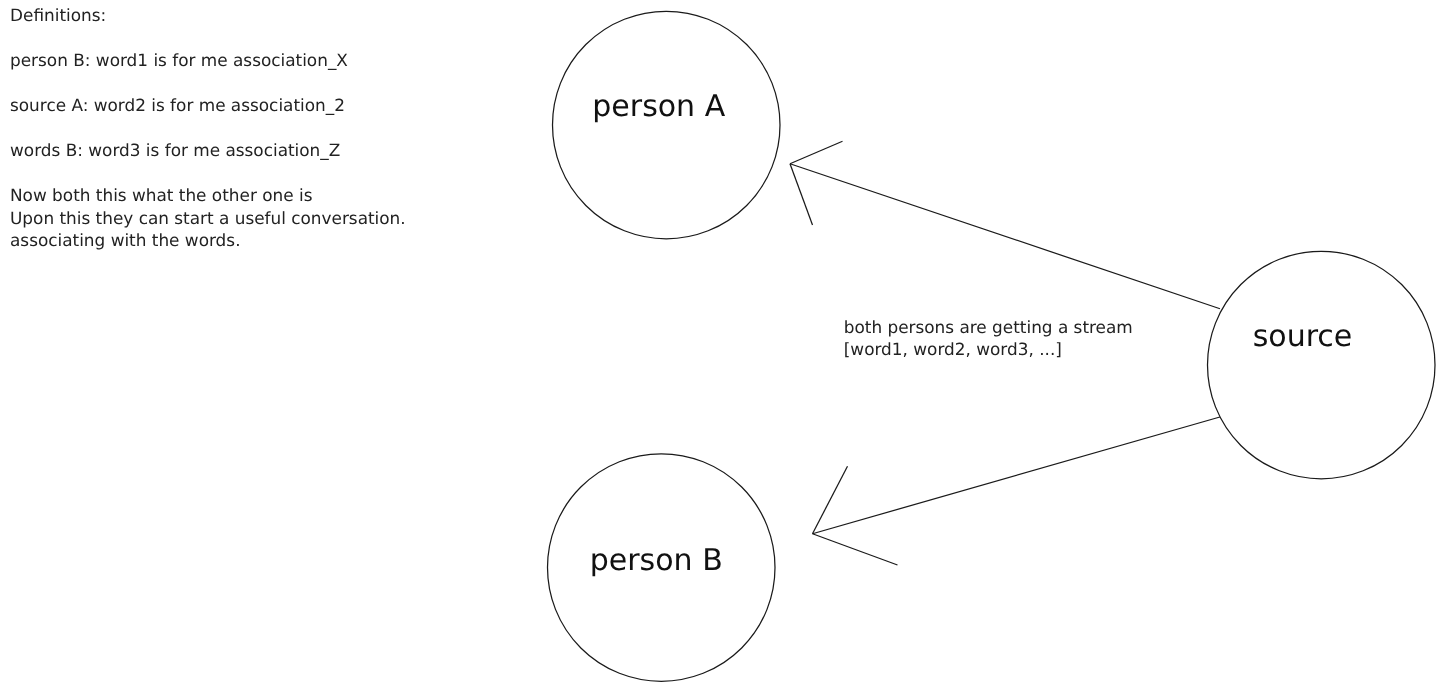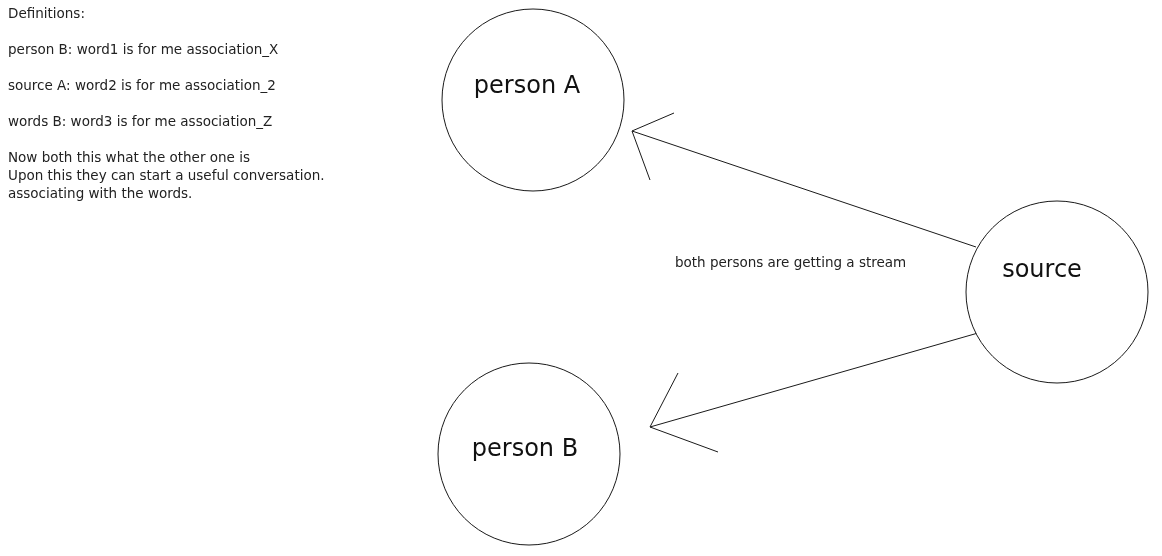--- a/index.html
+++ b/index.html
@@ -96,15 +96,16 @@
     <div>words B: word3 is for me association_Z</div>
     <div class="line-gap"></div>
 
     <div>Now both this what the other one is</div>
     <div>Upon this they can start a useful conversation.</div>
     <div>associating with the words.</div>
   </div>
 
   <div id="stream-note" class="text-block">
     <div>both persons are getting a stream</div>
+    <div>[word1, word2, word3, ...]</div>
   </div>
 
 </div>
 
 </body></html>

